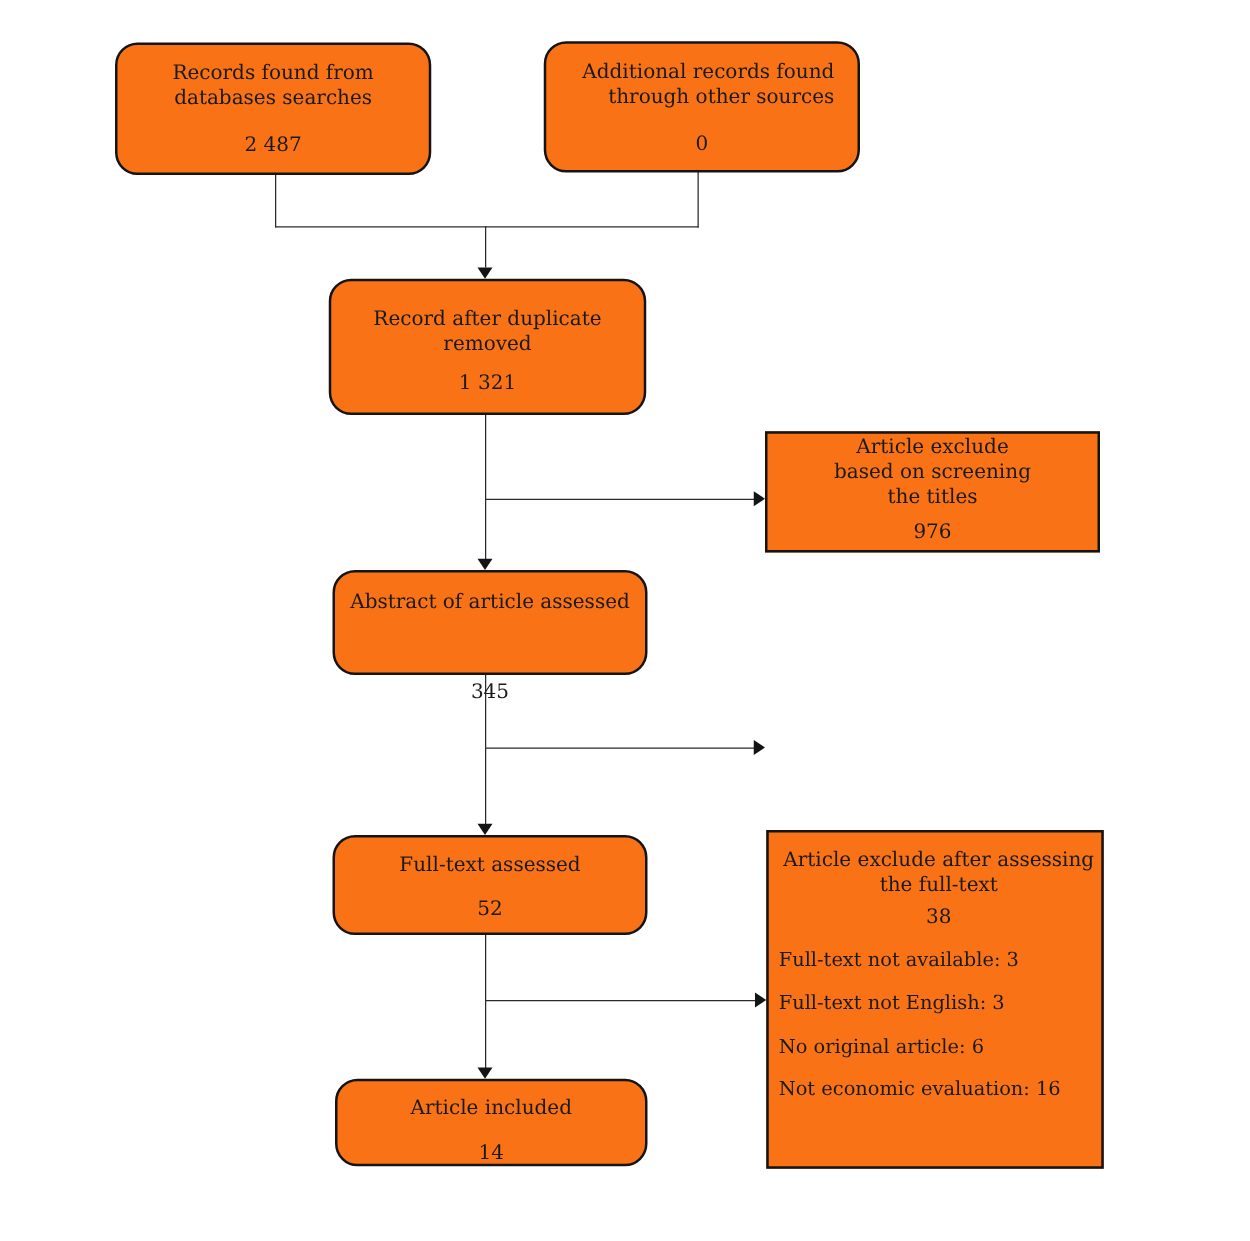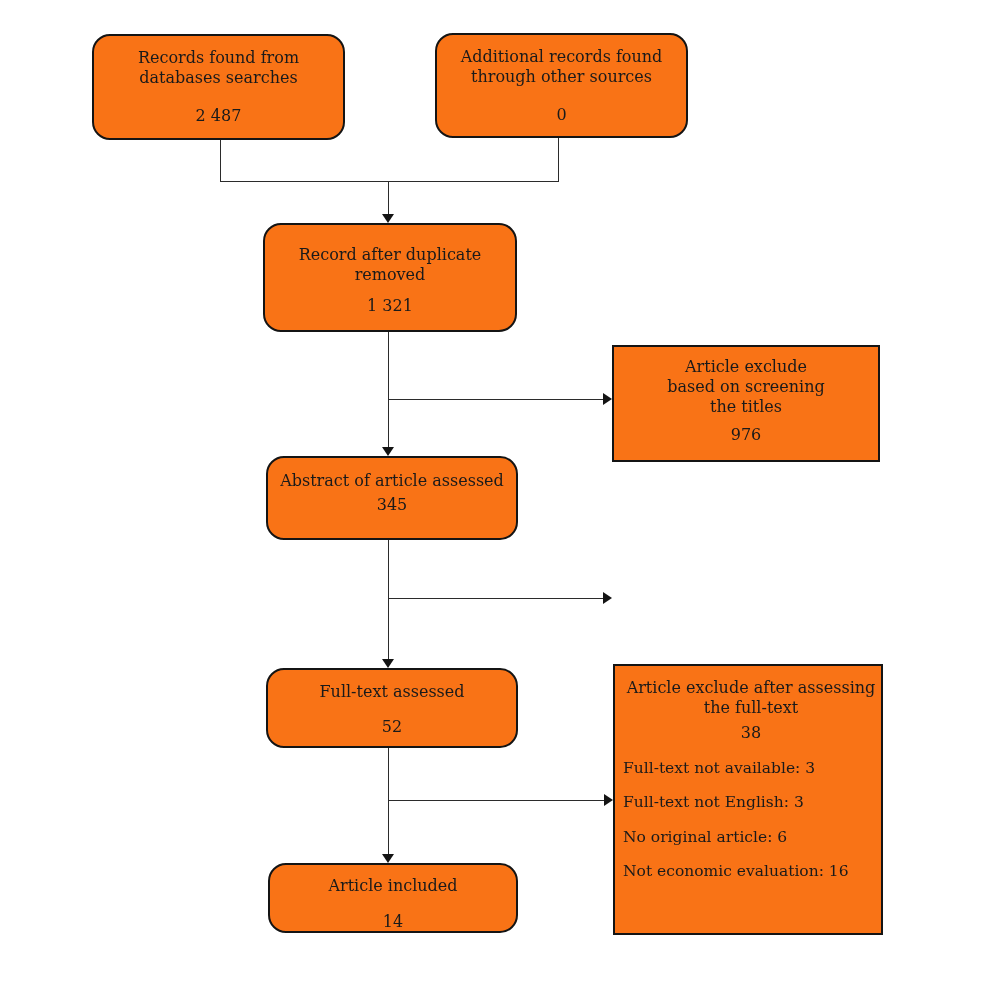--- a/index.html
+++ b/index.html
@@ -18,29 +18,29 @@
     display:flex;flex-direction:column;align-items:center;
     text-align:center;font-size:16px;line-height:1.25;
   }
   .rounded{border-radius:18px;}
   .square{border-radius:0;border-width:2px;}
   .count{white-space:pre;}
   #box-a{left:92px; top:34px; width:253px;height:106px;padding-top:12px;}
   #box-a .label{max-width:240px;}
   #box-a .count{margin-top:18px;}
   #box-b{left:435px;top:33px; width:253px;height:105px;padding-top:12px;}
-  #box-b .label{max-width:212px;}
+  #box-b .label{max-width:212px;text-align:right;}
   #box-b .count{margin-top:18px;}
   #box-c{left:263px;top:223px;width:254px;height:109px;padding-top:20px;}
   #box-c .label{max-width:190px;}
   #box-c .count{margin-top:11px;}
-  #box-d{left:612px;top:345px;width:268px;height:117px; padding-top:10px;}
+  #box-d{left:612px;top:345px;width:268px;height:97px; padding-top:0;}
   #box-d .label{max-width:168px;}
   #box-d .count{margin-top:8px;}
-  #box-e{left:266px;top:456px;width:252px;height:84px; padding-top:13px;}
+  #box-e{left:266px;top:456px;width:252px;height:84px; padding-top:13px;gap:48px;}
   #box-e .count{margin-top:4px;}
   #box-f{left:612px;top:546px;width:268px;height:93px; padding-top:16px;}
   #box-f .label{max-width:200px;}
   #box-f .count{margin-top:7px;}
   #box-g{left:266px;top:668px;width:252px;height:80px; padding-top:12px;}
   #box-g .count{margin-top:15px;}
   #box-i{left:268px;top:863px;width:250px;height:70px; padding-top:11px;}
   #box-i .count{margin-top:16px;}
   
   #box-h{left:613px;top:664px;width:270px;height:271px;padding:12px 2px 0 8px;align-items:stretch;}

